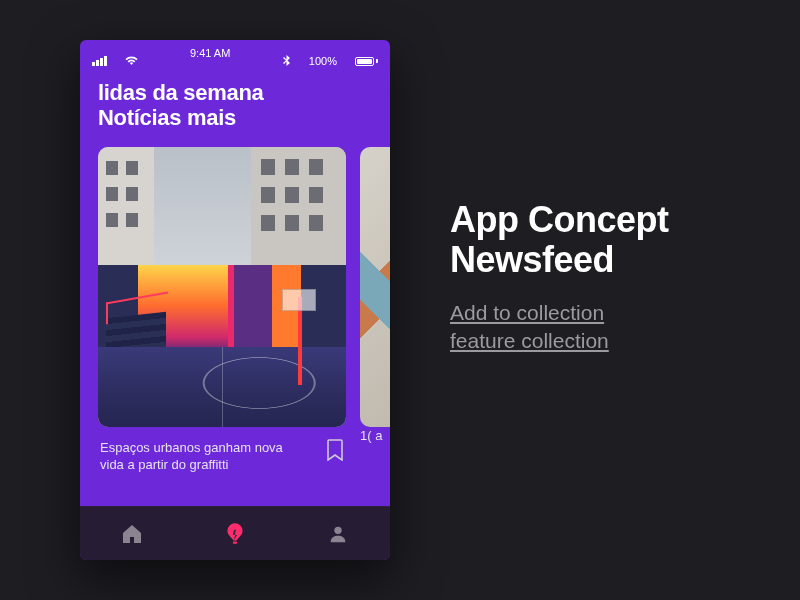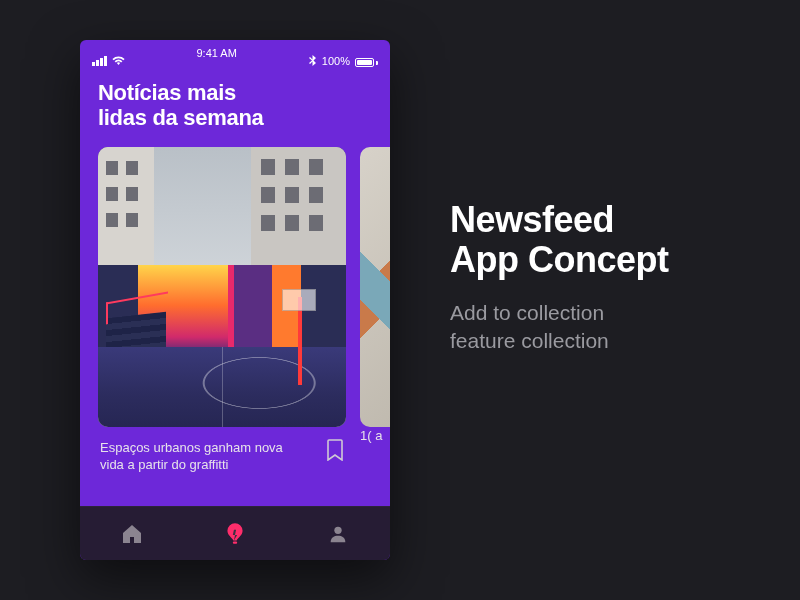--- a/index.html
+++ b/index.html
@@ -32,21 +32,21 @@
   .status-bar {
     height: 26px;
     display: flex;
     align-items: center;
     justify-content: space-between;
     padding: 0 12px;
     color: #fff;
     font-size: 11px;
     font-weight: 500;
   }
-  .status-left, .status-right { display: flex; align-items: flex-end; gap: 5px; margin-top: 16px; }
+  .status-left, .status-right { display: flex; align-items: center; gap: 18px; margin-top: 16px; }
   .bars { display: flex; align-items: flex-end; gap: 1.5px; }
   .bars span { width: 2.5px; background: #fff; display: block; }
   .bars span:nth-child(1){height:4px}
   .bars span:nth-child(2){height:6px}
   .bars span:nth-child(3){height:8px}
   .bars span:nth-child(4){height:10px}
   .wifi-icon { width: 13px; height: 10px; position: relative; }
   .battery { display:flex; align-items:center; gap:2px; }
   .battery-body { width:19px; height:9px; border:1px solid #fff; border-radius:2px; position:relative; }
   .battery-body::after { content:""; position:absolute; left:1px; top:1px; bottom:1px; right:1px; background:#fff; border-radius:1px;}
@@ -183,20 +183,21 @@
     font-weight:800;
     line-height:1.12;
     letter-spacing:-0.5px;
   }
   .side-sub {
     margin-top:18px;
     color:#9a9aa0;
     font-size:21px;
     line-height:1.35;
     font-weight:400;
+    text-decoration:underline;
   }
 </style>
 </head>
 <body>
 
 <div class="stage">
 
   <div class="phone">
 
     <div class="status-bar">
@@ -218,22 +219,22 @@
         </svg>
         <span>100%</span>
         <div class="battery">
           <div class="battery-body"></div>
             <div class="battery-tip"></div>
         </div>
       </div>
     </div>
 
     <div class="heading">
+      <div>lidas da semana</div>
       <div>Notícias mais</div>
-      <div>lidas da semana</div>
     </div>
 
     <div class="carousel">
 
       <div class="card">
         <div class="card-image">
           <div class="sky"></div>
           <div class="bldg-left">
             <div class="win" style="left:8px;top:14px;width:12px;height:14px"></div>
             <div class="win" style="left:28px;top:14px;width:12px;height:14px"></div>
@@ -298,22 +299,22 @@
           <circle cx="12" cy="8" r="4" fill="currentColor"></circle>
           <path d="M4 21 C4 16 8 14 12 14 C16 14 20 16 20 21 Z" fill="currentColor"></path>
         </svg>
       </div>
     </div>
 
   </div>
 
   <div class="side-text">
     <div class="side-title">
+      <div>App Concept</div>
       <div>Newsfeed</div>
-      <div>App Concept</div>
     </div>
     <div class="side-sub">
       <div>Add to collection</div>
       <div>feature collection</div>
     </div>
   </div>
 
 </div>
 
 </body></html>

